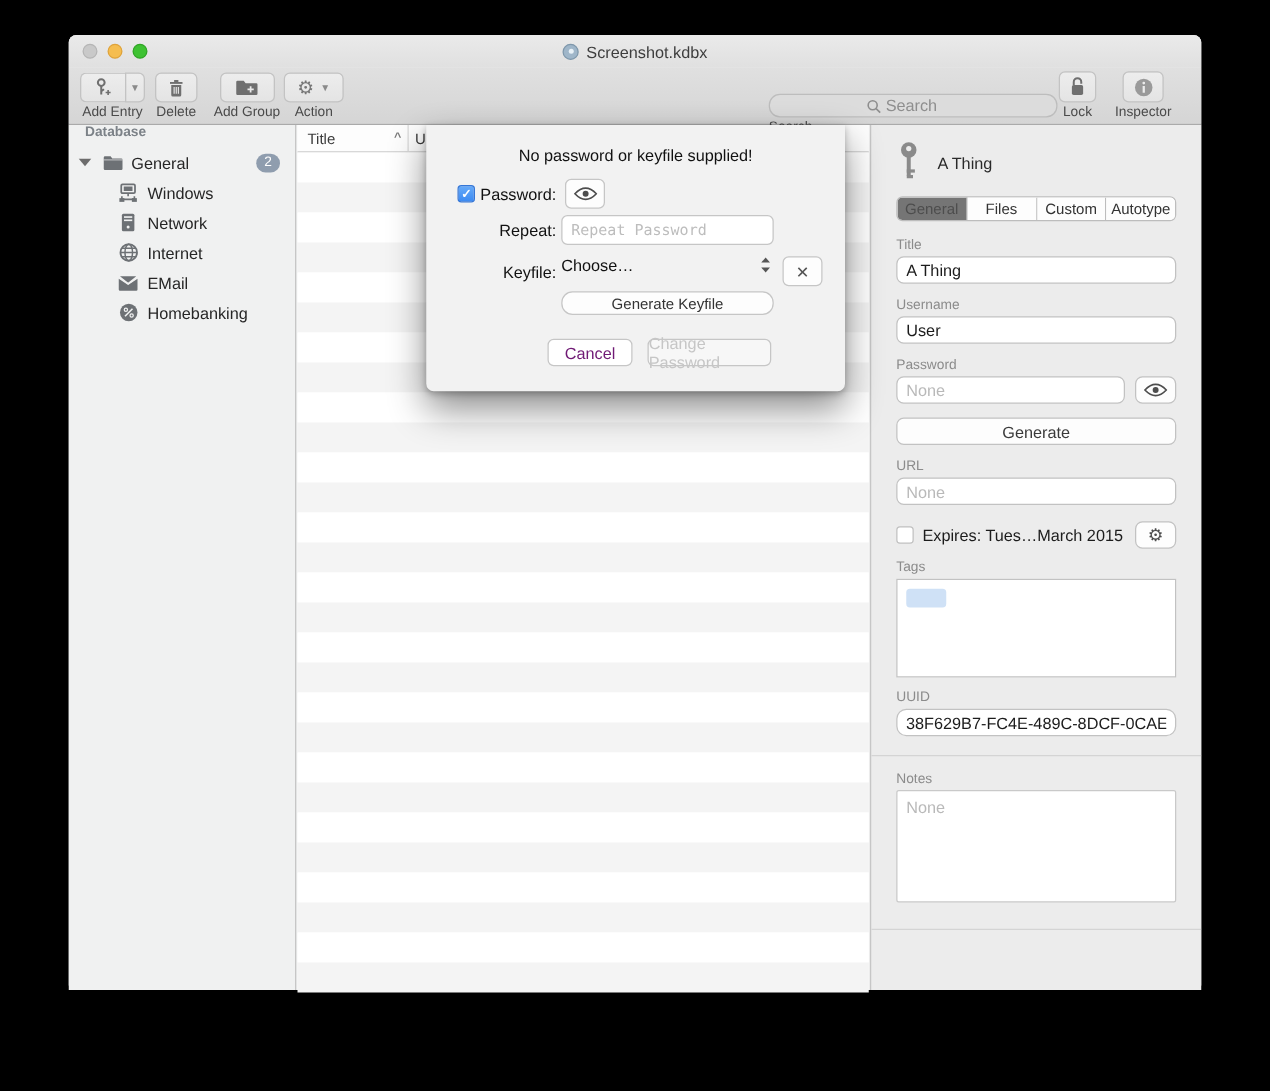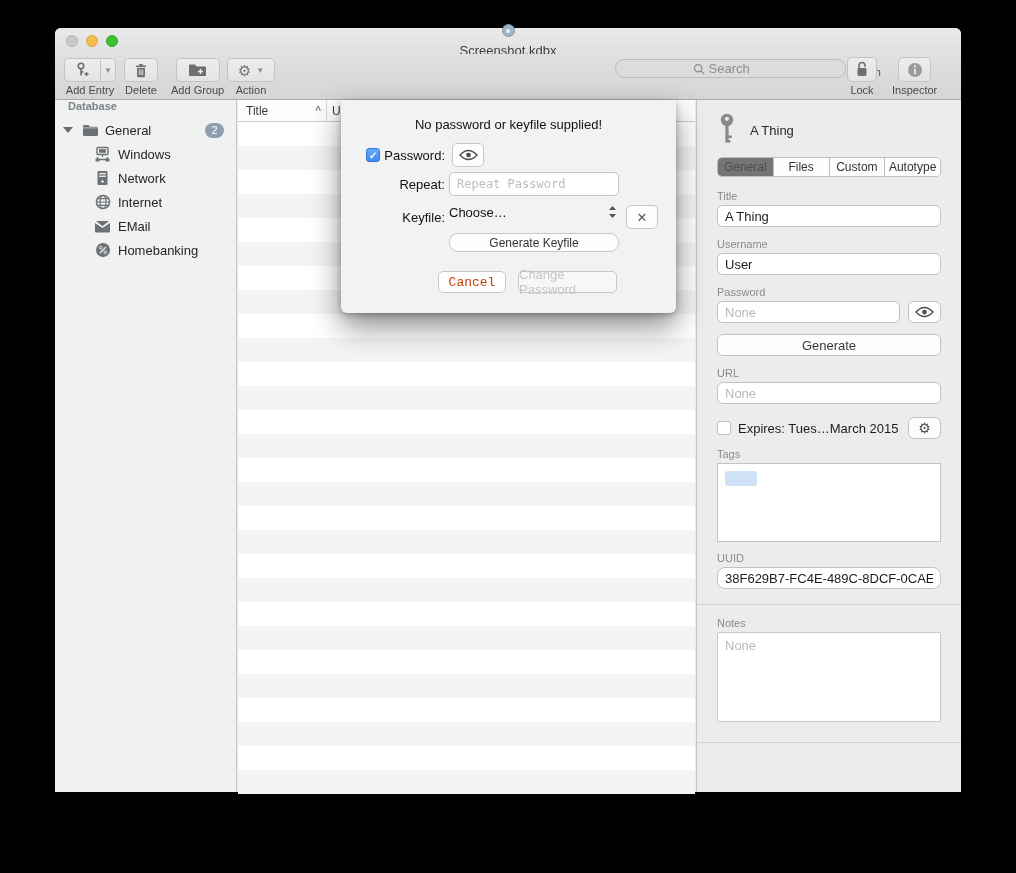--- a/index.html
+++ b/index.html
@@ -13,40 +13,40 @@
             box-shadow:0 18px 40px rgba(0,0,0,.55); }
 
   .titlebar { position:absolute; left:0; top:0; width:906px; height:26px;
               background:linear-gradient(#eaeaea,#e0e0e0); border-radius:6px 6px 0 0;
               display:flex; align-items:center; }
   .lights { position:absolute; left:11px; top:7px; display:flex; gap:8px; }
   .light { width:12px; height:12px; border-radius:50%; }
   .light.close { background:#c9c9c9; border:1px solid #b5b5b5; }
   .light.min   { background:#f5bd4f; border:1px solid #dfa33a; }
   .light.zoom  { background:#3ec232; border:1px solid #2fa524; }
-  .title-wrap { margin:0 auto; display:flex; align-items:center; gap:6px;flex-direction:column; }
+  .title-wrap { margin:0 auto; display:flex; align-items:center; gap:6px; }
   .doc-icon { width:13px; height:13px; border-radius:50%; background:#9fb6c9;
               border:1px solid #7e97ab; position:relative; }
   .doc-icon::after { content:""; position:absolute; left:3.5px; top:3.5px; width:4px; height:4px;
               border-radius:50%; background:#e8f1f7; }
   .title-text { font-size:13px; color:#3e3e3e; }
 
   .toolbar { position:absolute; left:0; top:26px; width:906px; height:46px;
              background:linear-gradient(#e0e0e0,#d5d5d5); border-bottom:1px solid #aaa; }
   .tb-group { position:absolute; display:flex; flex-direction:column; align-items:center; }
   .tb-btnrow { display:flex; }
   .tb-btn { height:24px; background:linear-gradient(#ededed,#e4e4e4); border:1px solid #c3c3c3;
             border-radius:5px; display:flex; align-items:center; justify-content:center; }
   .tb-split-main { border-radius:5px 0 0 5px; border-right:none; }
   .tb-split-arrow { width:16px; border-radius:0 5px 5px 0; }
   .tb-label { font-size:11px; color:#4a4a4a; margin-top:2px; white-space:nowrap; }
   .chev { font-size:8px; color:#8a8a8a; }
   .gear-glyph { font-size:15px; color:#767676; line-height:1; }
 
-  .search-group { position:absolute; left:560px; top:5px; display:flex; align-items:flex-end; }
+  .search-group { position:absolute; left:560px; top:21px; display:flex; flex-direction:column; align-items:flex-start; }
   .search-field { width:231px; height:19px; background:#dcdcdc; border:1px solid #bdbdbd;
                   border-radius:9px; display:flex; align-items:center; justify-content:center; gap:4px; }
   .search-field input { border:none; background:transparent; outline:none; width:60px;
                   font-size:13px; color:#444; font-family:"Liberation Sans", sans-serif; }
   .search-field input::placeholder { color:#8e8e8e; }
 
   
   .sidebar { position:absolute; left:0; top:72px; width:182px; height:692px;
              background:#f0f1f1; border-right:1px solid #c6c6c6; }
   .sb-header { font-size:11px; font-weight:bold; color:#7c8288; padding:0 0 6px 13px; }
@@ -124,21 +124,21 @@
             margin-left:7px; display:flex; align-items:center; justify-content:center; }
   .dselect { width:170px; margin-left:4px; display:flex; align-items:flex-start; justify-content:space-between;
              font-size:13px; color:#111; height:24px; padding-right:2px; }
   .gen-row { display:flex; padding-left:108px; margin-top:4px; }
   .gen-btn { width:170px; height:19px; border:1px solid #c6c6c6; border-radius:9px; background:#fdfdfd;
              font-size:12px; color:#333; display:flex; align-items:center; justify-content:center; }
   .dlg-actions { position:absolute; left:0; bottom:20px; width:100%; display:flex; justify-content:flex-end;
                  padding-right:59px; gap:12px; }
   .dlg-btn { height:22px; border:1px solid #c6c6c6; border-radius:5px; background:#fff;
              font-size:13px; display:flex; align-items:center; justify-content:center; }
-  .btn-cancel { width:68px; color:#c2410c;font-family:Liberation Mono, monospace; }
+  .btn-cancel { width:68px; color:#701a75; }
   .btn-change { width:99px; color:#c6c6c6; background:#f7f7f7; }
   .xmark { font-size:13px; color:#555; }
 </style>
 </head>
 <body>
 
 <div class="stage">
   <div class="window">
 
     <div class="titlebar">

